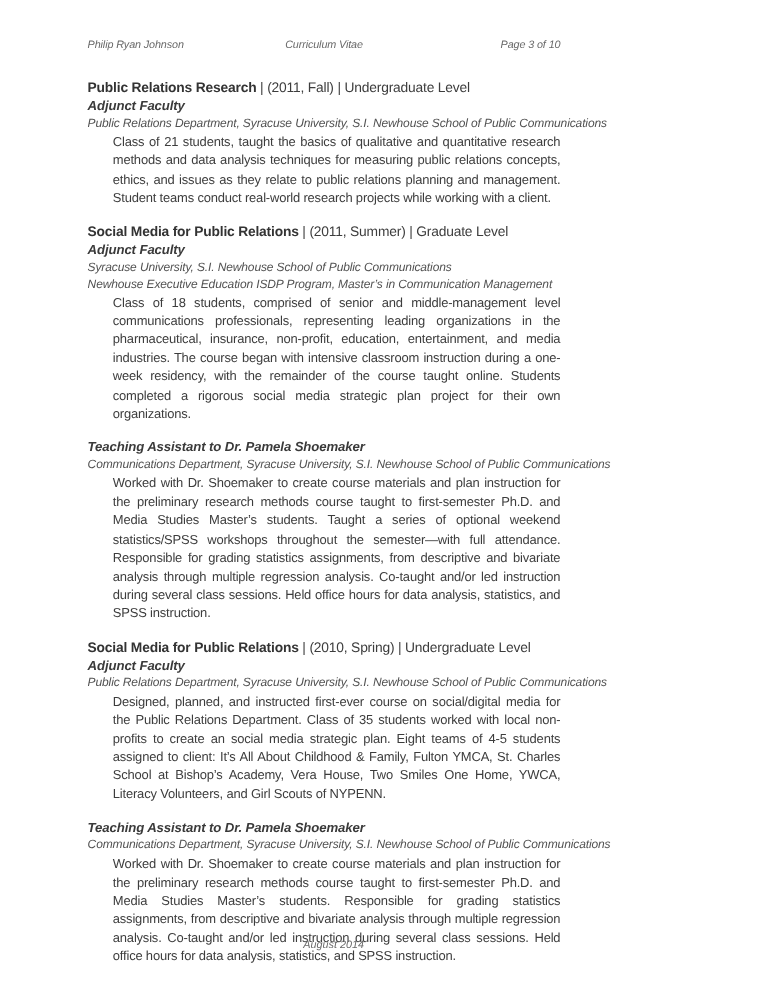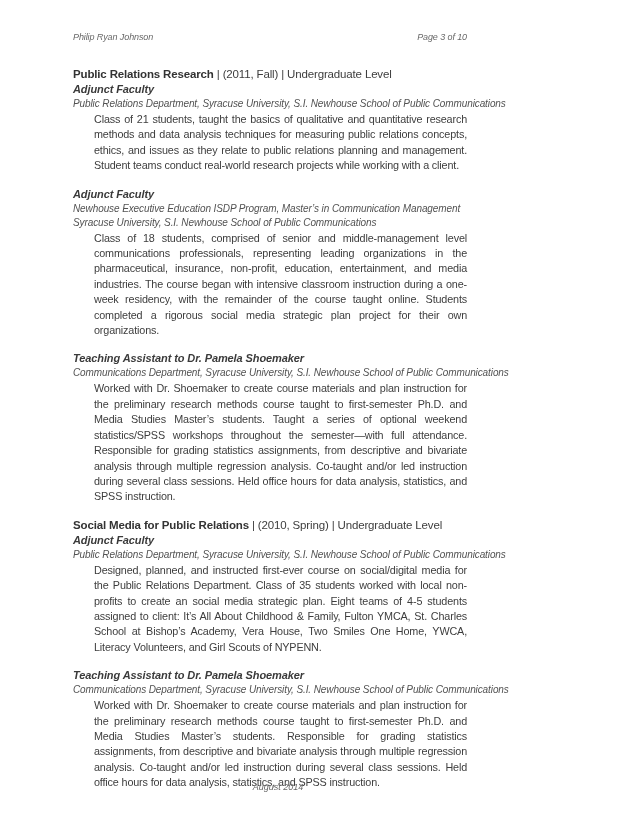--- a/index.html
+++ b/index.html
@@ -81,38 +81,42 @@
     padding-left: 16px;
   }
 </style>
 </head>
 <body>
 
 <div class="page">
 
   <header class="page-header">
     <span class="hdr-left">Philip Ryan Johnson</span>
+    <span class="hdr-center">Curriculum Vitae</span>
     <span class="hdr-right">Page 3 of 10</span>
   </header>
 
   <main>
 
     <section class="entry">
       <div class="title-line">
         <span class="course">Public Relations Research</span><span class="meta"> | (2011, Fall) | Undergraduate Level</span>
       </div>
       <div class="role">Adjunct Faculty</div>
       <div class="org">Public Relations Department, Syracuse University, S.I. Newhouse School of Public Communications</div>
       <p class="desc">Class of 21 students, taught the basics of qualitative and quantitative research methods and data analysis techniques for measuring public relations concepts, ethics, and issues as they relate to public relations planning and management. Student teams conduct real-world research projects while working with a client.</p>
     </section>
 
     <section class="entry">
+      <div class="title-line">
+        <span class="course">Social Media for Public Relations</span><span class="meta"> | (2011, Summer) | Graduate Level</span>
+      </div>
       <div class="role">Adjunct Faculty</div>
+      <div class="org">Syracuse University, S.I. Newhouse School of Public Communications</div>
       <div class="org">Newhouse Executive Education ISDP Program, Master’s in Communication Management</div>
-      <div class="org">Syracuse University, S.I. Newhouse School of Public Communications</div>
       <p class="desc">Class of 18 students, comprised of senior and middle-management level communications professionals, representing leading organizations in the pharmaceutical, insurance, non-profit, education, entertainment, and media industries. The course began with intensive classroom instruction during a one-week residency, with the remainder of the course taught online. Students completed a rigorous social media strategic plan project for their own organizations.</p>
     </section>
 
     <section class="entry">
       <div class="role">Teaching Assistant to Dr. Pamela Shoemaker</div>
       <div class="org">Communications Department, Syracuse University, S.I. Newhouse School of Public Communications</div>
       <p class="desc">Worked with Dr. Shoemaker to create course materials and plan instruction for the preliminary research methods course taught to first-semester Ph.D. and Media Studies Master’s students. Taught a series of optional weekend statistics/SPSS workshops throughout the semester—with full attendance. Responsible for grading statistics assignments, from descriptive and bivariate analysis through multiple regression analysis. Co-taught and/or led instruction during several class sessions. Held office hours for data analysis, statistics, and SPSS instruction.</p>
     </section>
 
     <section class="entry">

